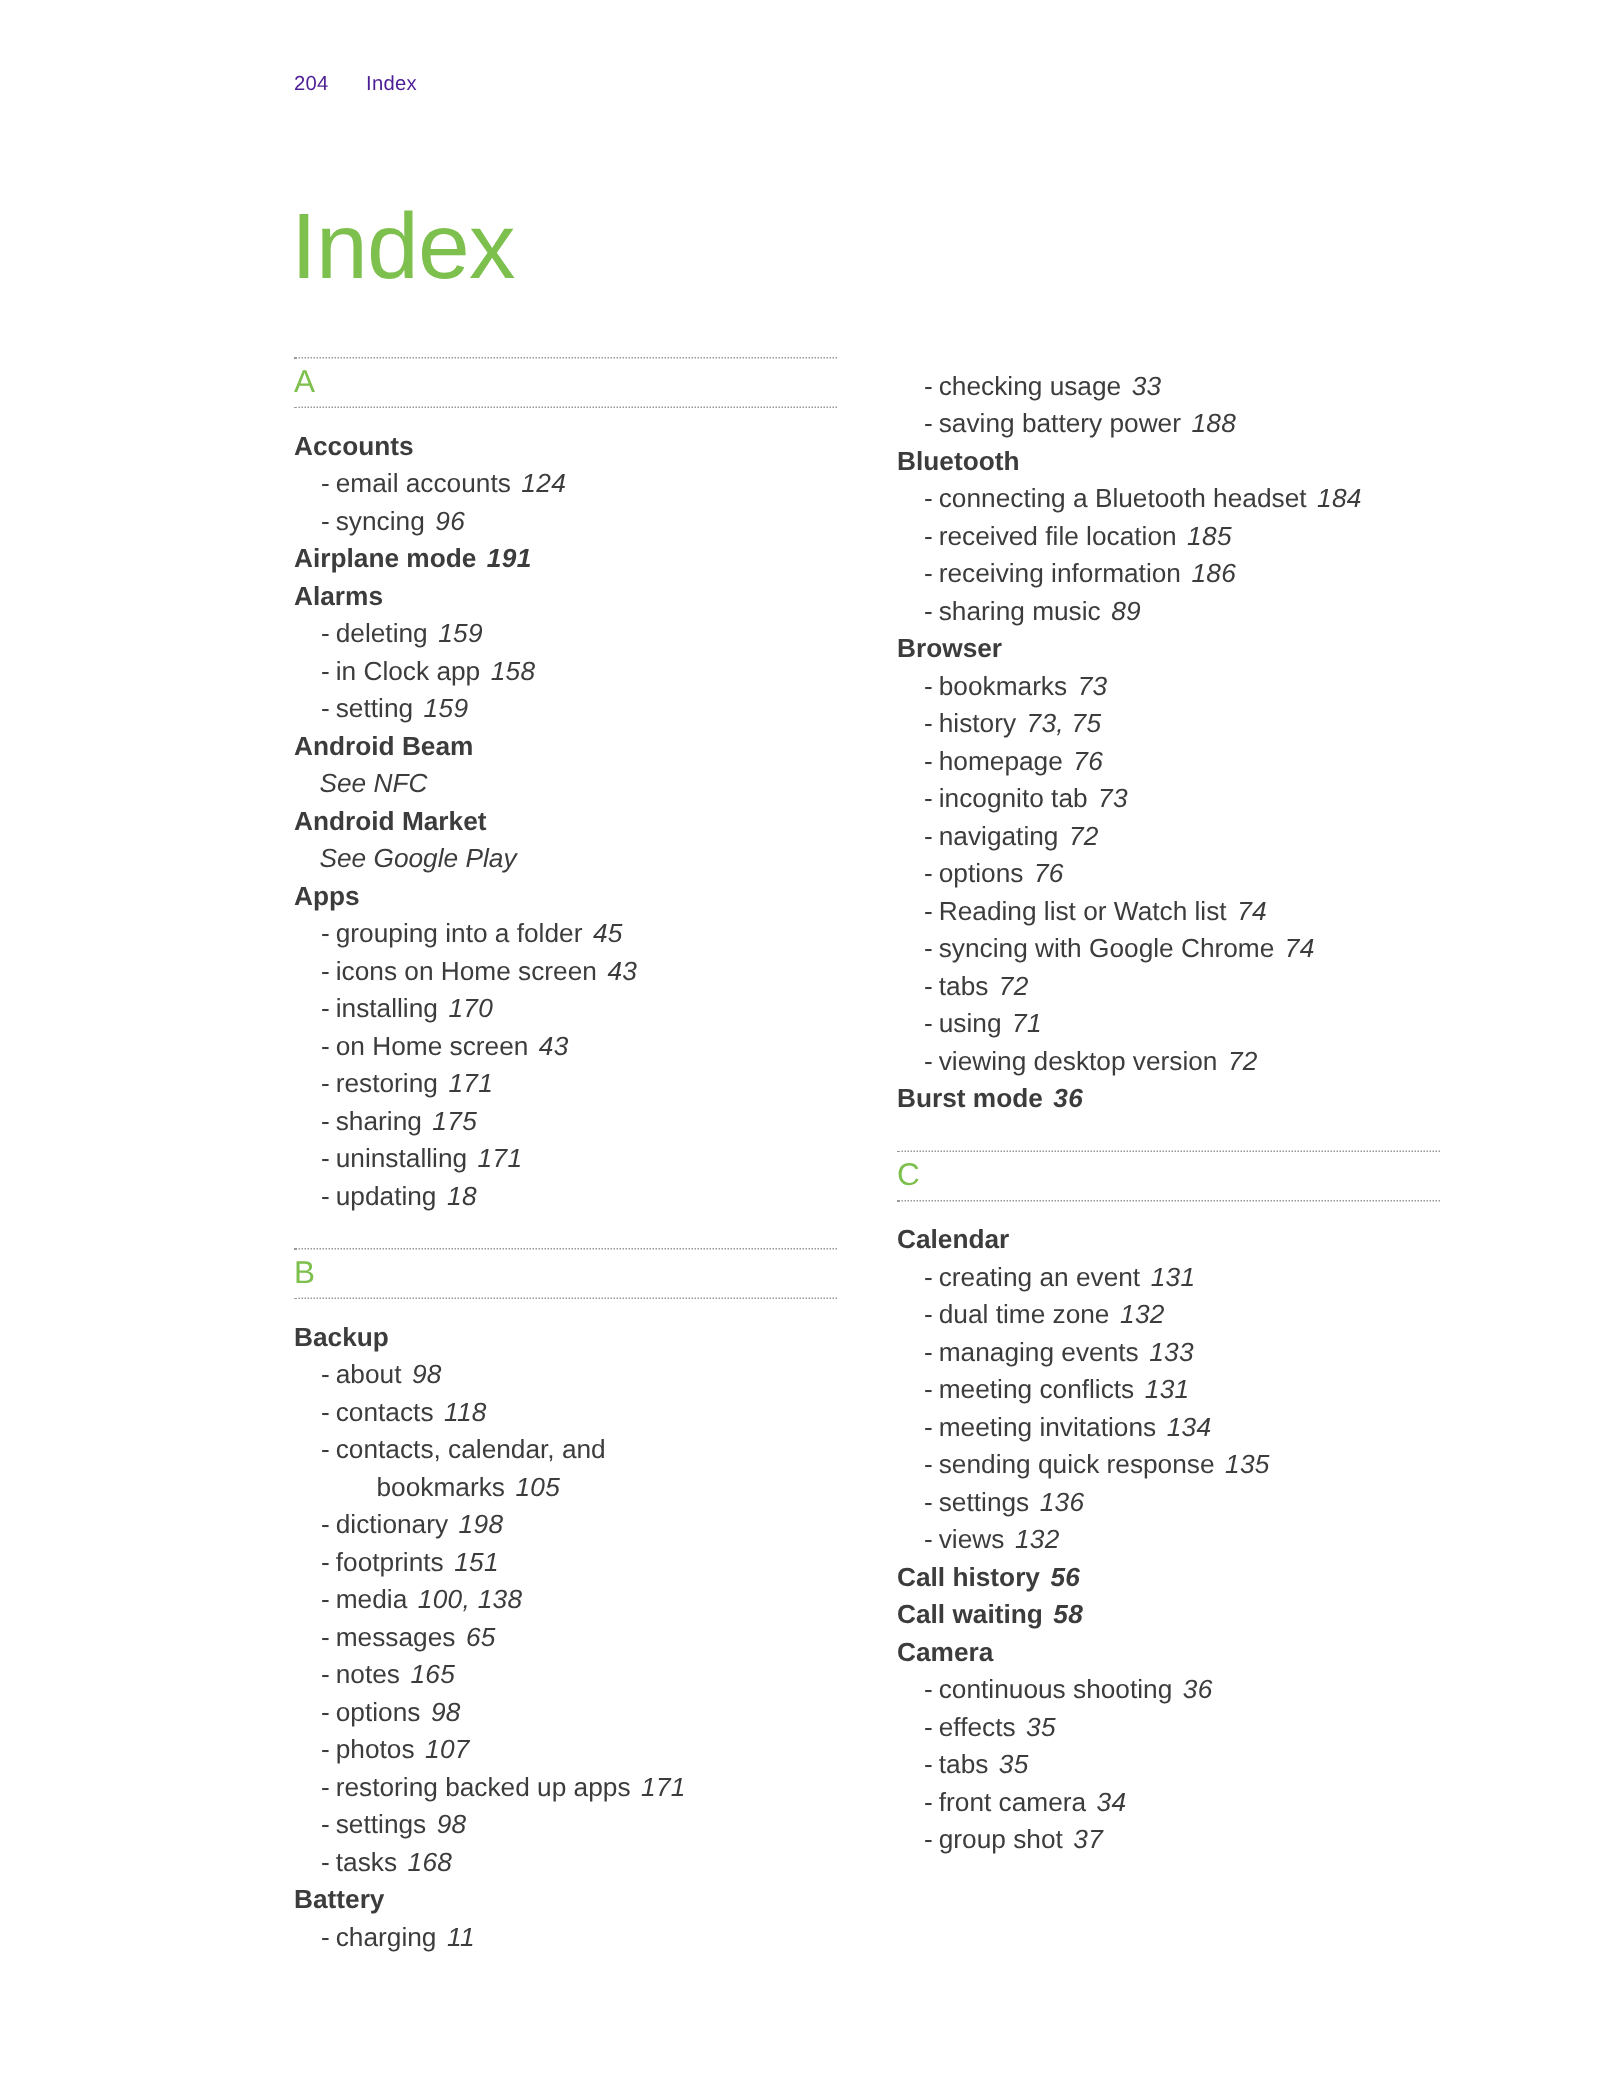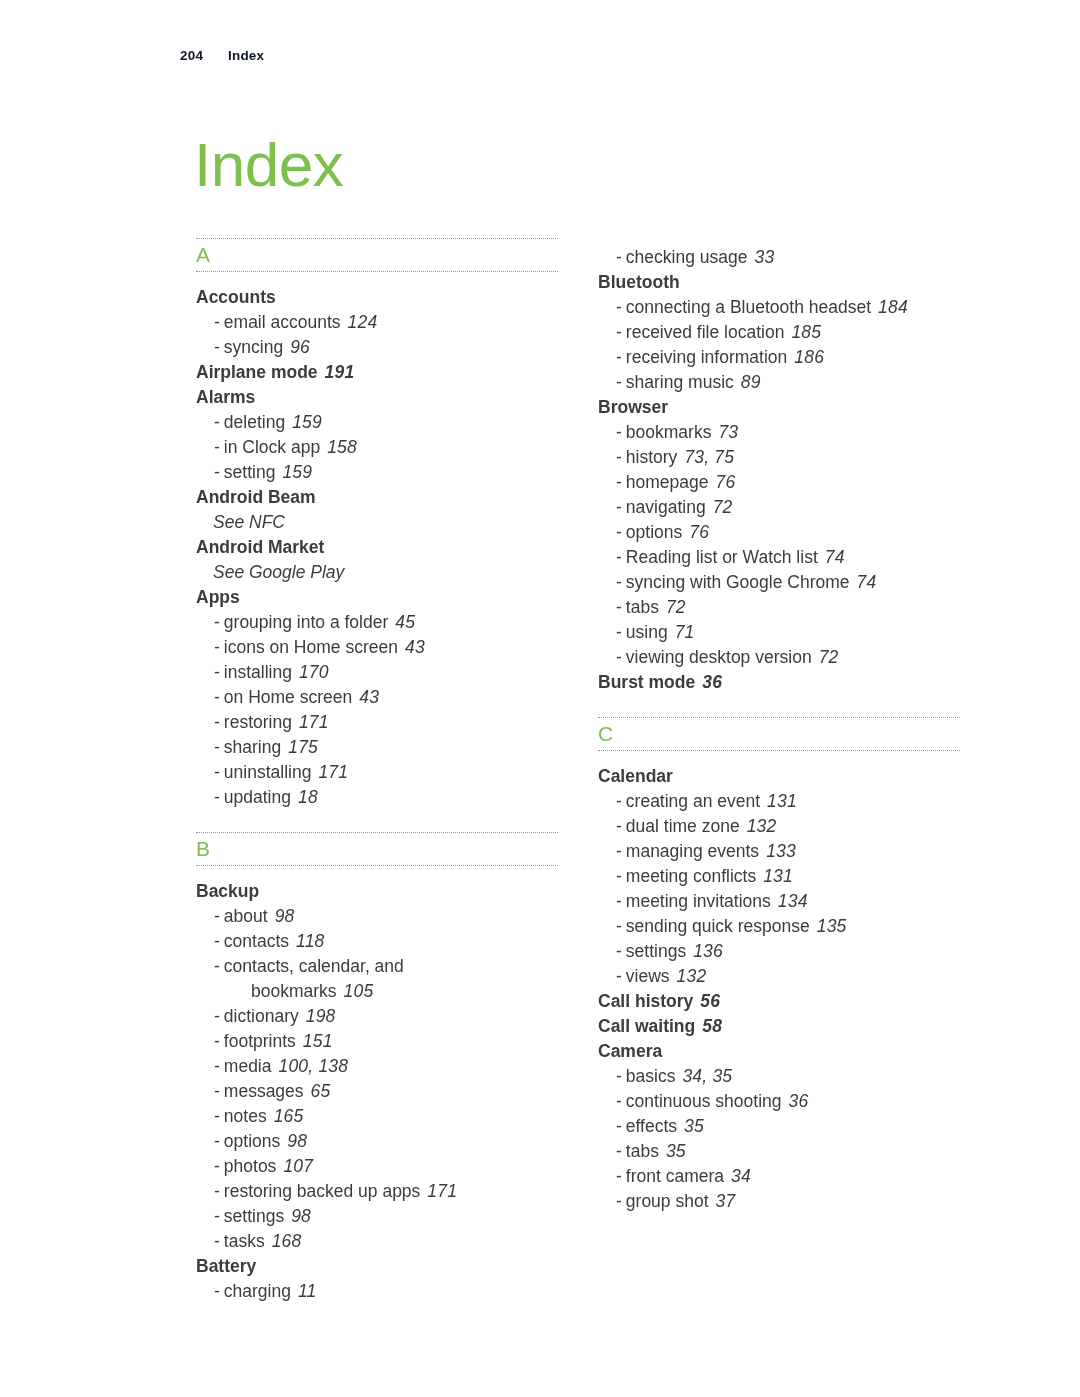--- a/index.html
+++ b/index.html
@@ -12,27 +12,26 @@
     height: 1397px;
     font-family: "Liberation Sans", "DejaVu Sans", sans-serif;
     color: #3c3c3c;
     position: relative;
     overflow: hidden;
   }
 
   
   .page-header {
     position: absolute;
-    left: 180px;
+    left: 196px;
     top: 48px;
     font-size: 13.5px;
-    color: #0f172a;
+    color: #4c1d95;
     letter-spacing: 0.2px;
     white-space: nowrap;
-    font-weight: bold;
   }
   .page-header .folio {
     display: inline-block;
     min-width: 48px;
   }
 
   
   .page-title {
     position: absolute;
     left: 194px;
@@ -175,29 +174,31 @@
         <div class="entry sub"><span class="dash">-</span><span>restoring backed up apps</span><span class="pg">171</span></div>
         <div class="entry sub"><span class="dash">-</span><span>settings</span><span class="pg">98</span></div>
         <div class="entry sub"><span class="dash">-</span><span>tasks</span><span class="pg">168</span></div>
         <div class="entry main"><span>Battery</span></div>
         <div class="entry sub"><span class="dash">-</span><span>charging</span><span class="pg">11</span></div>
       </div>
     </div>
     <div class="column">
       <div class="entries">
         <div class="entry sub"><span class="dash">-</span><span>checking usage</span><span class="pg">33</span></div>
+        <div class="entry sub"><span class="dash">-</span><span>saving battery power</span><span class="pg">188</span></div>
         <div class="entry main"><span>Bluetooth</span></div>
         <div class="entry sub"><span class="dash">-</span><span>connecting a Bluetooth headset</span><span class="pg">184</span></div>
         <div class="entry sub"><span class="dash">-</span><span>received file location</span><span class="pg">185</span></div>
         <div class="entry sub"><span class="dash">-</span><span>receiving information</span><span class="pg">186</span></div>
         <div class="entry sub"><span class="dash">-</span><span>sharing music</span><span class="pg">89</span></div>
         <div class="entry main"><span>Browser</span></div>
         <div class="entry sub"><span class="dash">-</span><span>bookmarks</span><span class="pg">73</span></div>
         <div class="entry sub"><span class="dash">-</span><span>history</span><span class="pg">73, 75</span></div>
         <div class="entry sub"><span class="dash">-</span><span>homepage</span><span class="pg">76</span></div>
+        <div class="entry sub"><span class="dash">-</span><span>incognito tab</span><span class="pg">73</span></div>
         <div class="entry sub"><span class="dash">-</span><span>navigating</span><span class="pg">72</span></div>
         <div class="entry sub"><span class="dash">-</span><span>options</span><span class="pg">76</span></div>
         <div class="entry sub"><span class="dash">-</span><span>Reading list or Watch list</span><span class="pg">74</span></div>
         <div class="entry sub"><span class="dash">-</span><span>syncing with Google Chrome</span><span class="pg">74</span></div>
         <div class="entry sub"><span class="dash">-</span><span>tabs</span><span class="pg">72</span></div>
         <div class="entry sub"><span class="dash">-</span><span>using</span><span class="pg">71</span></div>
         <div class="entry sub"><span class="dash">-</span><span>viewing desktop version</span><span class="pg">72</span></div>
         <div class="entry main"><span>Burst mode</span><span class="pg">36</span></div>
       </div>
       <div class="gap-before-letter"></div>
@@ -212,21 +213,20 @@
         <div class="entry sub"><span class="dash">-</span><span>dual time zone</span><span class="pg">132</span></div>
         <div class="entry sub"><span class="dash">-</span><span>managing events</span><span class="pg">133</span></div>
         <div class="entry sub"><span class="dash">-</span><span>meeting conflicts</span><span class="pg">131</span></div>
         <div class="entry sub"><span class="dash">-</span><span>meeting invitations</span><span class="pg">134</span></div>
         <div class="entry sub"><span class="dash">-</span><span>sending quick response</span><span class="pg">135</span></div>
         <div class="entry sub"><span class="dash">-</span><span>settings</span><span class="pg">136</span></div>
         <div class="entry sub"><span class="dash">-</span><span>views</span><span class="pg">132</span></div>
         <div class="entry main"><span>Call history</span><span class="pg">56</span></div>
         <div class="entry main"><span>Call waiting</span><span class="pg">58</span></div>
         <div class="entry main"><span>Camera</span></div>
-        <div class="entry sub"><span class="dash">-</span><span>basics</span><span class="pg">34, 35</span></div>
         <div class="entry sub"><span class="dash">-</span><span>continuous shooting</span><span class="pg">36</span></div>
         <div class="entry sub"><span class="dash">-</span><span>effects</span><span class="pg">35</span></div>
         <div class="entry sub"><span class="dash">-</span><span>tabs</span><span class="pg">35</span></div>
         <div class="entry sub"><span class="dash">-</span><span>front camera</span><span class="pg">34</span></div>
         <div class="entry sub"><span class="dash">-</span><span>group shot</span><span class="pg">37</span></div>
       </div>
     </div>
   </div>
 
 </body></html>

